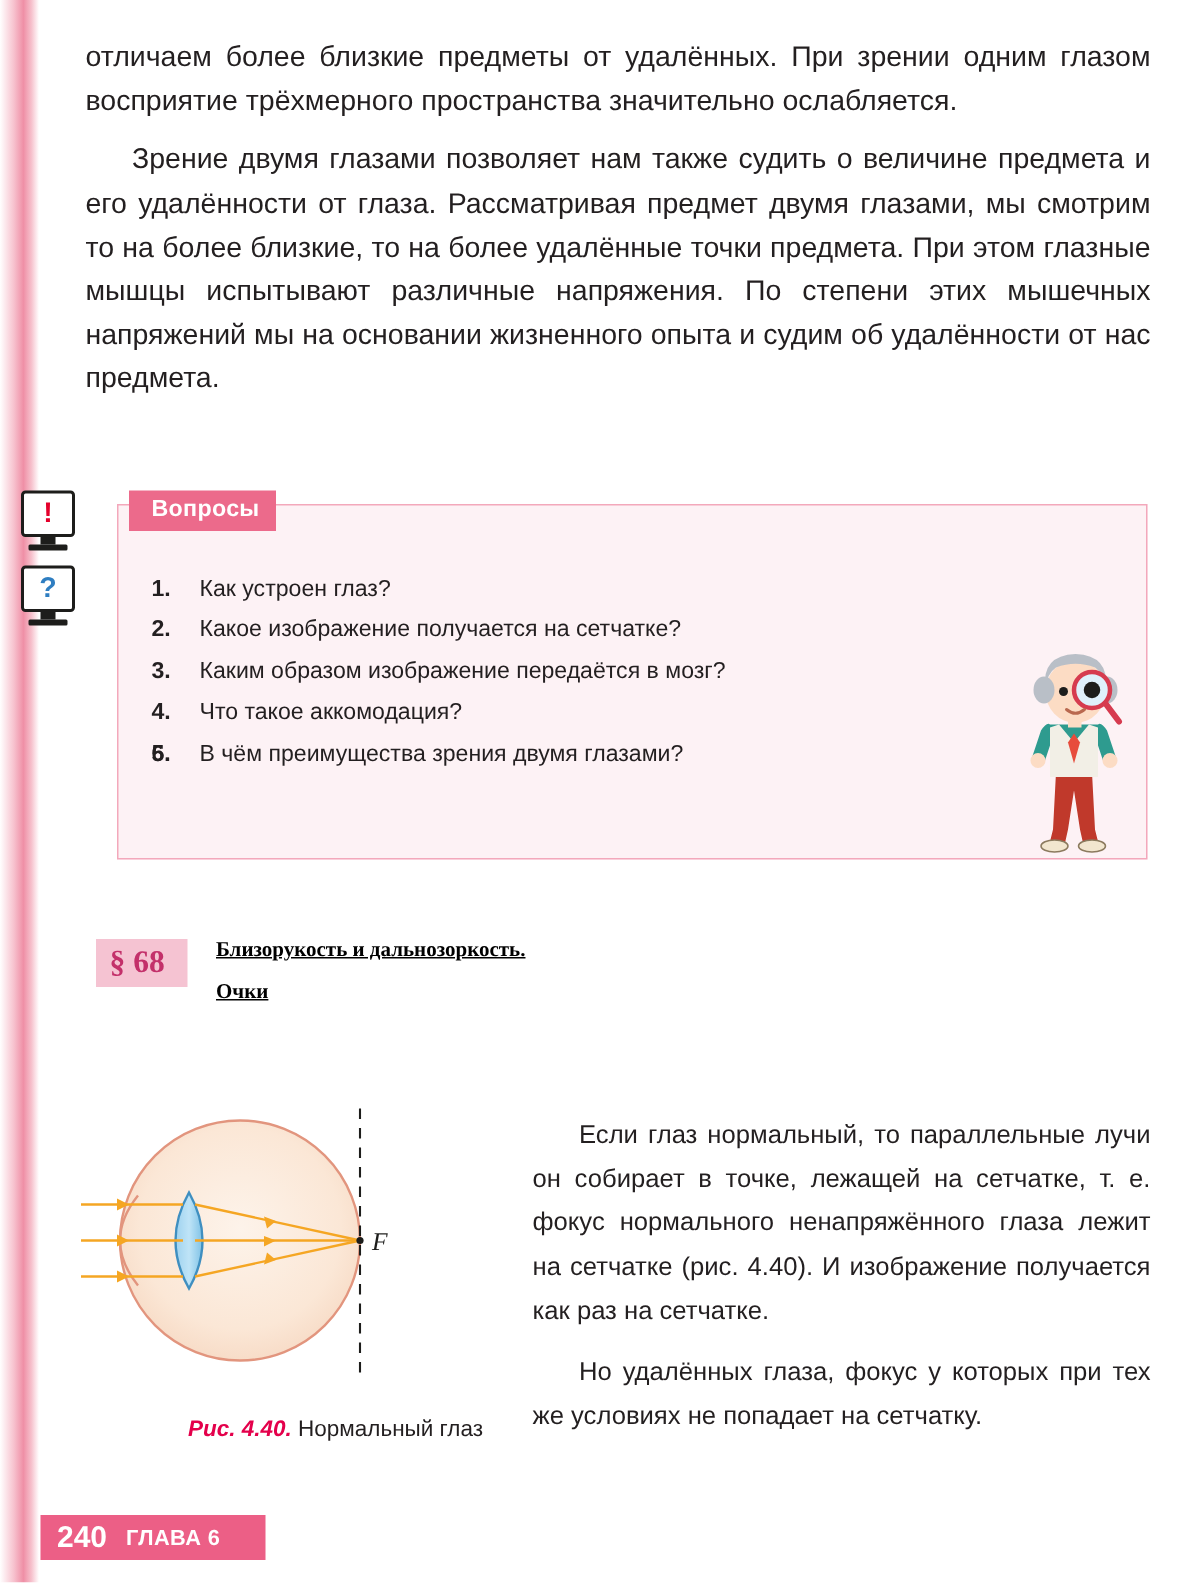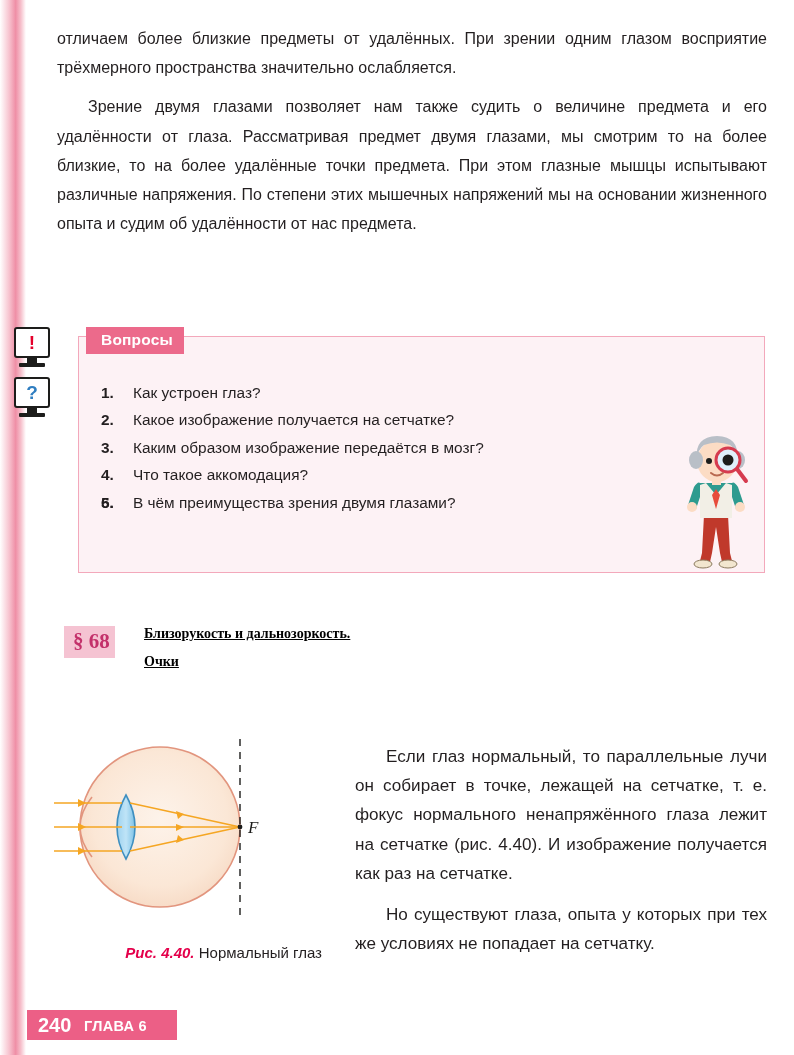--- a/index.html
+++ b/index.html
@@ -34,21 +34,21 @@
 
   .content {
     position: absolute;
     left: 57px;
     top: 24px;
     width: 710px;
   }
 
   p.body-text {
     margin: 0 0 0 0;
-    font-size: 16px;
+    font-size: 19px;
     line-height: 29.2px;
     color: #231f20;
     text-align: justify;
     text-indent: 0;
   }
   p.body-text.indent {
     text-indent: 31px;
     margin-top: 10px;
   }
 
@@ -170,21 +170,21 @@
   }
   .sec-num {
     position: absolute;
     left: 7px;
     top: 6px;
     background: #f5c3d2;
     color: #c3306a;
     font-family: "Liberation Serif", serif;
     font-weight: bold;
     font-size: 21px;
-    padding: 3px 5px 4px 9px;
+    padding: 3px 15px 4px 9px;
   }
   .sec-title {
     position: absolute;
     left: 87px;
     top: 0px;
     font-family: "Liberation Serif", serif;
     font-weight: bold;
     font-size: 14px;
     line-height: 28px;
     color: #000000;
@@ -416,21 +416,21 @@
     </svg>
 
     <div class="fig-caption">
       <span class="rnum">Рис. 4.40.</span>
       <span>Нормальный глаз</span>
     </div>
   </div>
 
   <div class="right-col">
     <p class="indent">Если глаз нормальный, то параллельные лучи он собирает в точке, лежащей на сетчатке, т. е. фокус нормального ненапряжённого глаза лежит на сетчатке (рис. 4.40). И изображение получается как раз на сетчатке.</p>
-    <p class="indent gap">Но существуют глаза, опыта у которых при тех же условиях не попадает на сетчатку.</p>
+    <p class="indent gap">Но удалённых глаза, фокус у которых при тех же условиях не попадает на сетчатку.</p>
   </div>
 
   <div class="footer">
     <div class="footer-bar"></div>
     <div class="page-num">240</div>
     <div class="chapter-label">ГЛАВА 6</div>
   </div>
 
 </div>
 

